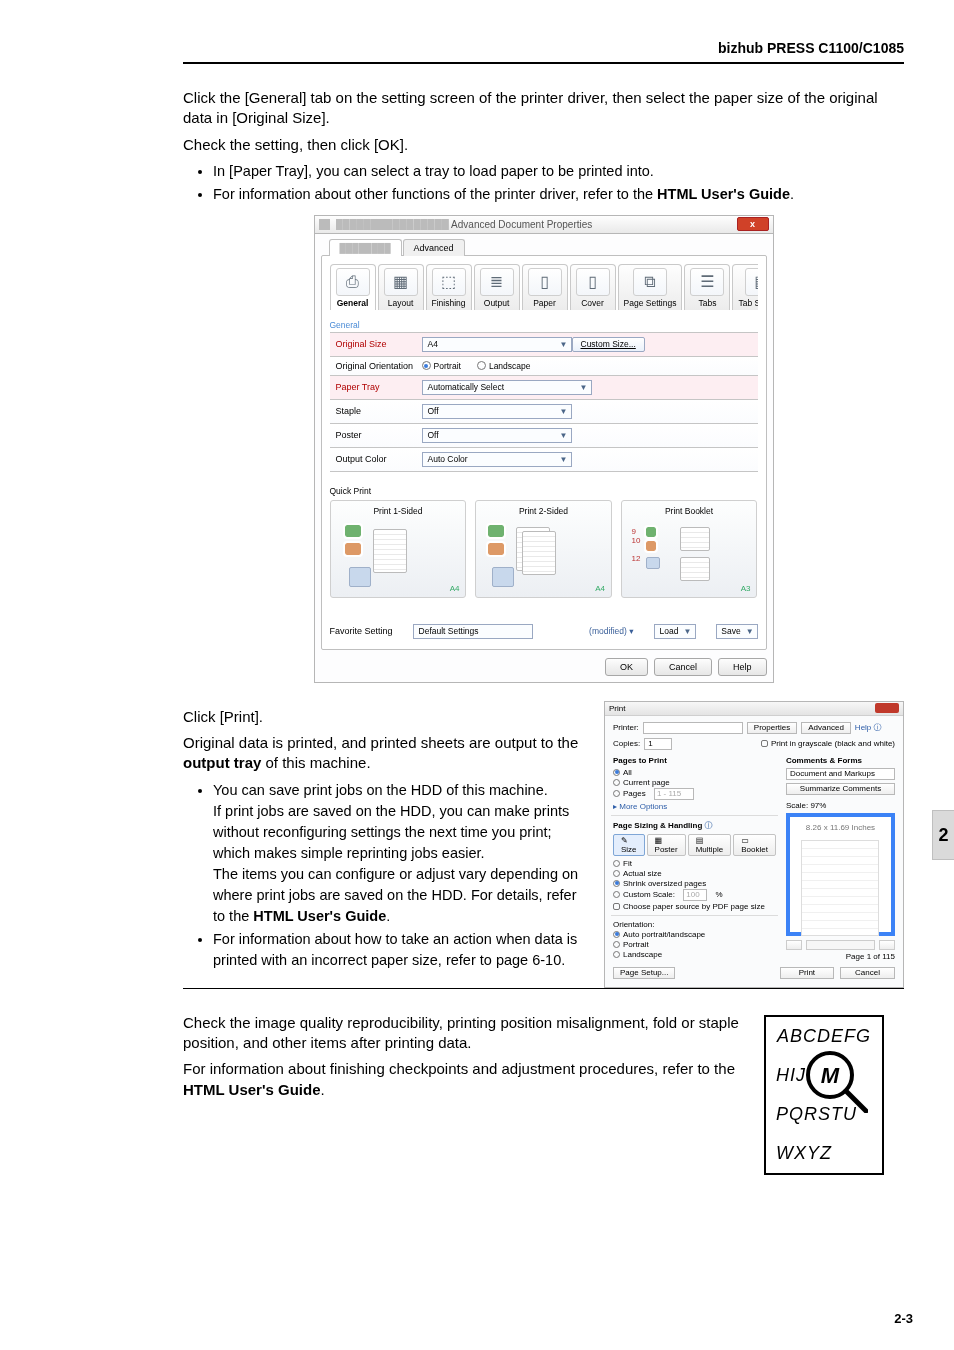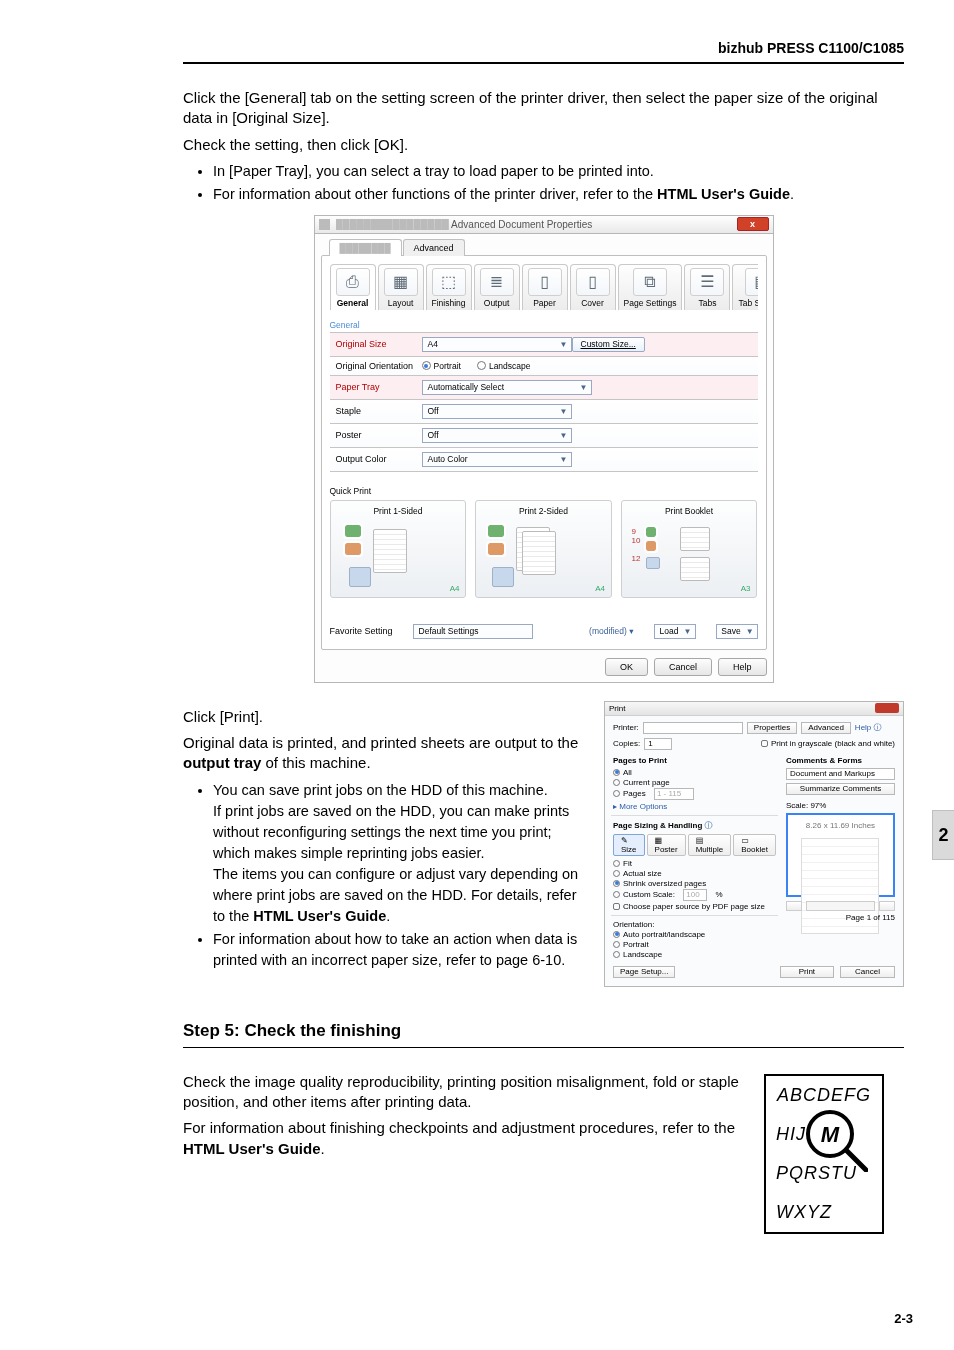--- a/index.html
+++ b/index.html
@@ -151,21 +151,21 @@
   .prtdlg .help{color:var(--blue-link);}
   .prtdlg .hline{border-bottom:1px solid #dcdcdc;margin:4px -2px;}
   .prtdlg .cols{display:flex;gap:10px;}
   .prtdlg .cols .l{flex:1;}
   .prtdlg .cols .r{width:120px;}
   .prtdlg h6{margin:2px 0 3px;font-size:8px;font-weight:700;}
   .prtdlg .rad{display:flex;align-items:center;gap:3px;margin:1px 0;}
   .prtdlg .rad .rdot{width:7px;height:7px;}
   .prtdlg .chip{border:1px solid #c3c3c3;background:linear-gradient(#fff,#ededed);padding:1px 7px;border-radius:2px;}
   .prtdlg .chips{display:flex;gap:2px;margin:3px 0;}
-  .prtdlg .preview{border:2px solid #3b82f6;height:84px;background:#fff;margin-top:3px;padding:6px;}
+  .prtdlg .preview{border:4px solid #3b82f6;height:123px;background:#fff;margin-top:3px;padding:6px;}
   .prtdlg .pvsheet{margin:8px auto 0;width:78px;height:96px;border:1px solid #ddd;background:repeating-linear-gradient(#fff,#fff 7px,#f0f0f0 7px,#f0f0f0 8px);}
   .prtdlg .pager{display:flex;justify-content:space-between;align-items:center;margin-top:4px;}
   .prtdlg .pager .nv{border:1px solid #ccc;width:16px;height:10px;background:linear-gradient(#fff,#eee);}
   .prtdlg .navbar{flex:1;height:10px;border:1px solid #ccc;margin:0 4px;background:#f6f6f6;}
   .prtdlg .ft{display:flex;justify-content:space-between;gap:6px;margin-top:6px;}
 
   
   .magfig{
     width:120px;height:160px;border:2px solid #000;margin-top:8px;
     font-family:Arial,Helvetica,sans-serif;font-style:italic;
@@ -481,21 +481,20 @@
         <div class="ft">
           <div class="sm">Page Setup...</div>
           <div style="flex:1"></div>
           <div class="sm" style="padding:0 18px">Print</div>
           <div class="sm" style="padding:0 14px">Cancel</div>
         </div>
       </div>
     </div>
   </div>
 
-  <h3 class="step">Step 5: Check the finishing</h3>
   <div style="border-top:1px solid #000;margin-bottom:18px"></div>
   <div class="two-col">
     <div class="left">
       <p class="para">Check the image quality reproducibility, printing position misalignment, fold or staple position, and other items after printing data.</p>
       <p class="para">For information about finishing checkpoints and adjustment procedures, refer to the <b>HTML User's Guide</b>.</p>
     </div>
     <div style="width:140px">
       <div class="magfig">
         <div class="tline">ABCDEFG</div>
         <div class="magrow"><span class="tline">HIJ</span>

